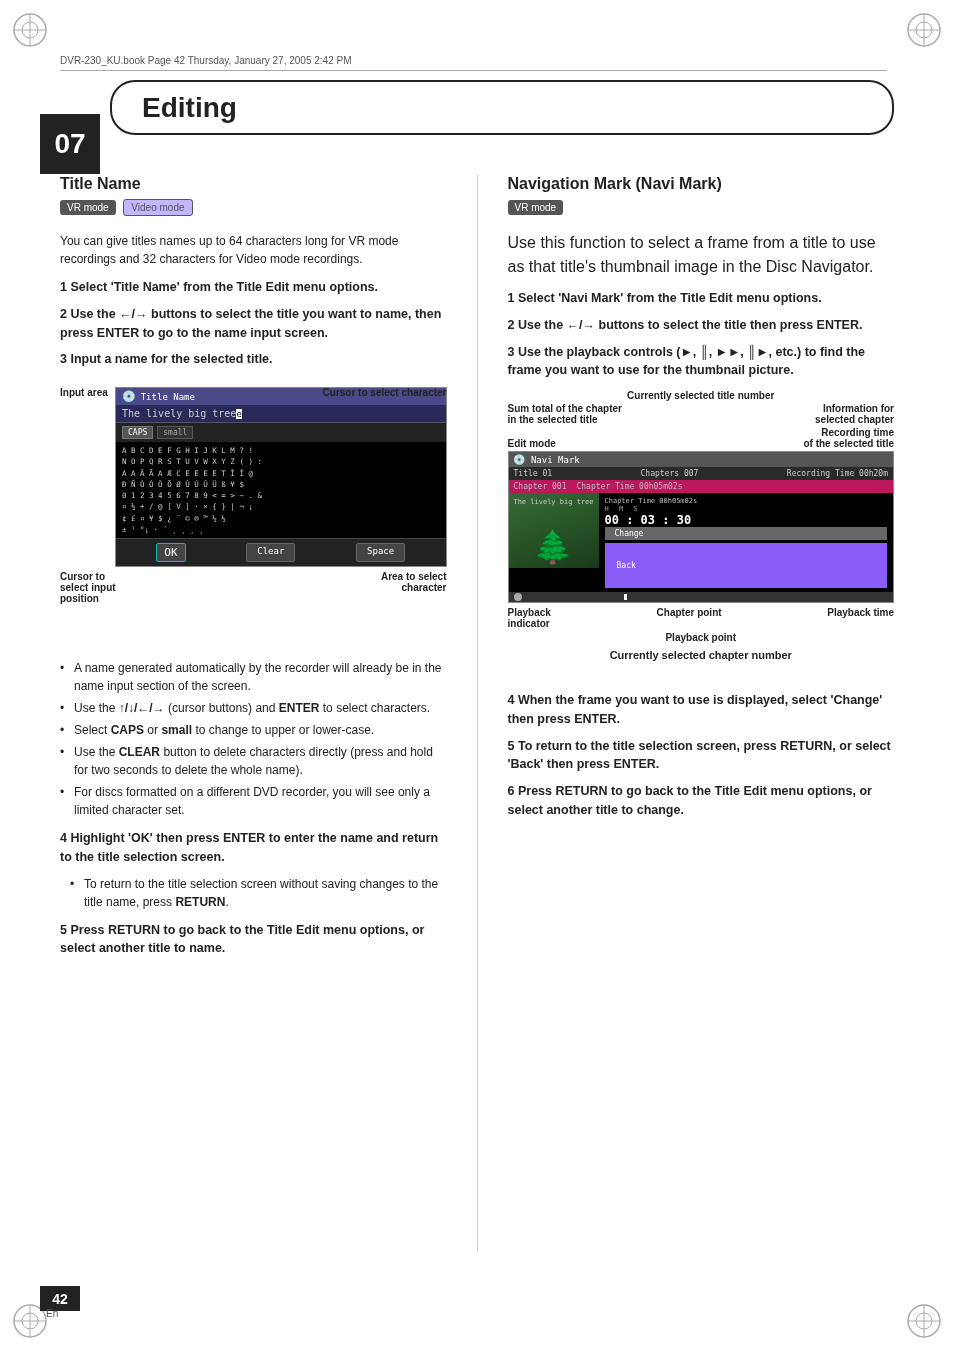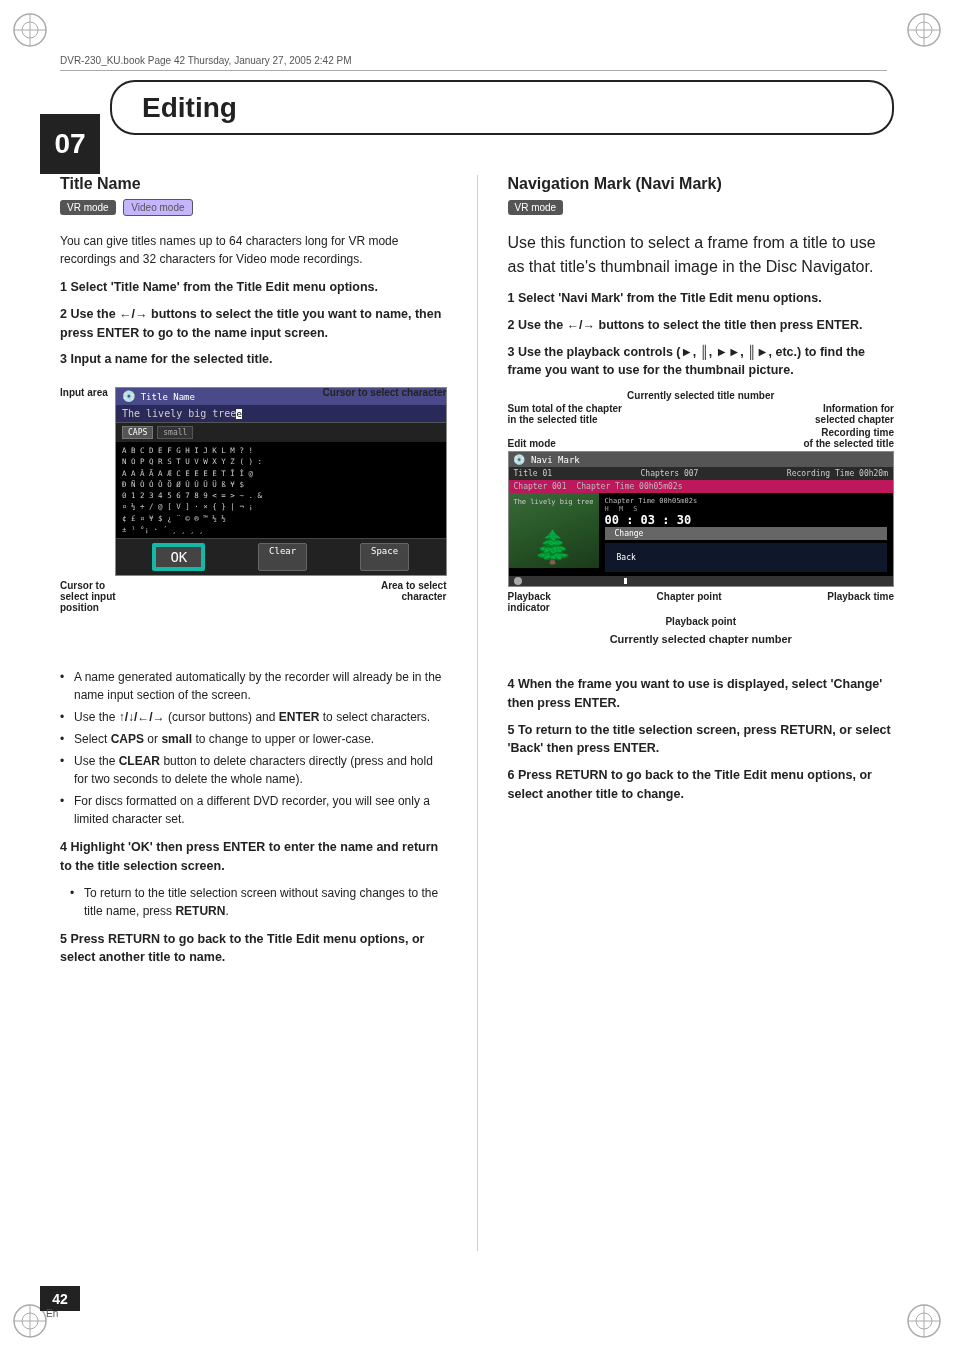--- a/index.html
+++ b/index.html
@@ -278,21 +278,21 @@
           <div>N O P Q R S T U V W X Y Z ( ) :</div>
           <div>A A Â Ã A Æ C E E E E T Î Ì @</div>
           <div>Ð Ñ Ò Ó Ô Õ Ø Ù Ú Û Ü ß ¥ $</div>
           <div>0 1 2 3 4 5 6 7 8 9 &lt; = &gt; ~ . &amp;</div>
           <div>¤ ½ ÷ / @ [ V ]  · × { } | ¬ ¡</div>
           <div>¢ £ ¤ ¥  $  ¿  ¨ © ® ™ ½ ½</div>
           <div>± ¹ °¡  ·  ´ ¸ ¸ ¸ ¸</div>
         </div>
 
         <div style="display:flex;justify-content:space-around;background:#222;padding:4px 10px;border-top:1px solid #444;">
-          <span style="background:#444;color:#fff;font-size:14px;padding:2px 14px;border:4px solid #14b8a6;border-radius:2px;">OK</span>
+          <span style="background:#444;color:#fff;font-size:11px;padding:2px 7px;border:1px solid #14b8a6;border-radius:2px;">OK</span>
           <span style="background:#444;color:#fff;font-size:9px;padding:2px 10px;border:1px solid #666;border-radius:2px;">Clear</span>
           <span style="background:#444;color:#fff;font-size:9px;padding:2px 10px;border:1px solid #666;border-radius:2px;">Space</span>
         </div>
       </div>
 
       <div style="display:flex;justify-content:space-between;margin-top:4px;">
         <div style="font-size:10px;font-weight:bold;width:80px;">Cursor to<br>select input<br>position</div>
         <div style="font-size:10px;font-weight:bold;text-align:right;width:80px;">Area to select<br>character</div>
       </div>
     </div>
@@ -365,21 +365,21 @@
             <div style="position:absolute;bottom:5px;left:50%;transform:translateX(-50%);font-size:32px;line-height:1;">🌲</div>
             <div style="position:absolute;top:5px;right:5px;font-size:7px;color:#ccc;">The lively big tree</div>
           </div>
 
           <div style="flex:1;padding:4px 6px;color:#ccc;display:flex;flex-direction:column;justify-content:space-between;">
             <div style="font-size:7px;color:#bbb;">Chapter Time 00h05m02s</div>
             <div style="font-size:7px;color:#999;letter-spacing:3px;">H  M  S</div>
             <div style="font-size:12px;font-weight:bold;color:#fff;">00 : 03 : 30</div>
             <div style="display:flex;flex-direction:column;gap:3px;">
               <span style="background:#666;color:#fff;font-size:8px;padding:2px 10px;display:inline-block;">Change</span>
-              <span style="background:#0f172a;color:#fff;font-size:8px;padding:10px 12px;display:inline-block;">Back</span>
+              <span style="background:#8b5cf6;color:#fff;font-size:8px;padding:18px 12px;display:inline-block;">Back</span>
             </div>
           </div>
         </div>
 
         <div style="background:#333;height:10px;position:relative;">
           <div style="position:absolute;left:5px;top:1px;width:8px;height:8px;background:#aaa;border-radius:50%;"></div>
           <div style="position:absolute;left:30%;top:2px;width:3px;height:6px;background:#fff;"></div>
         </div>
       </div>
 

